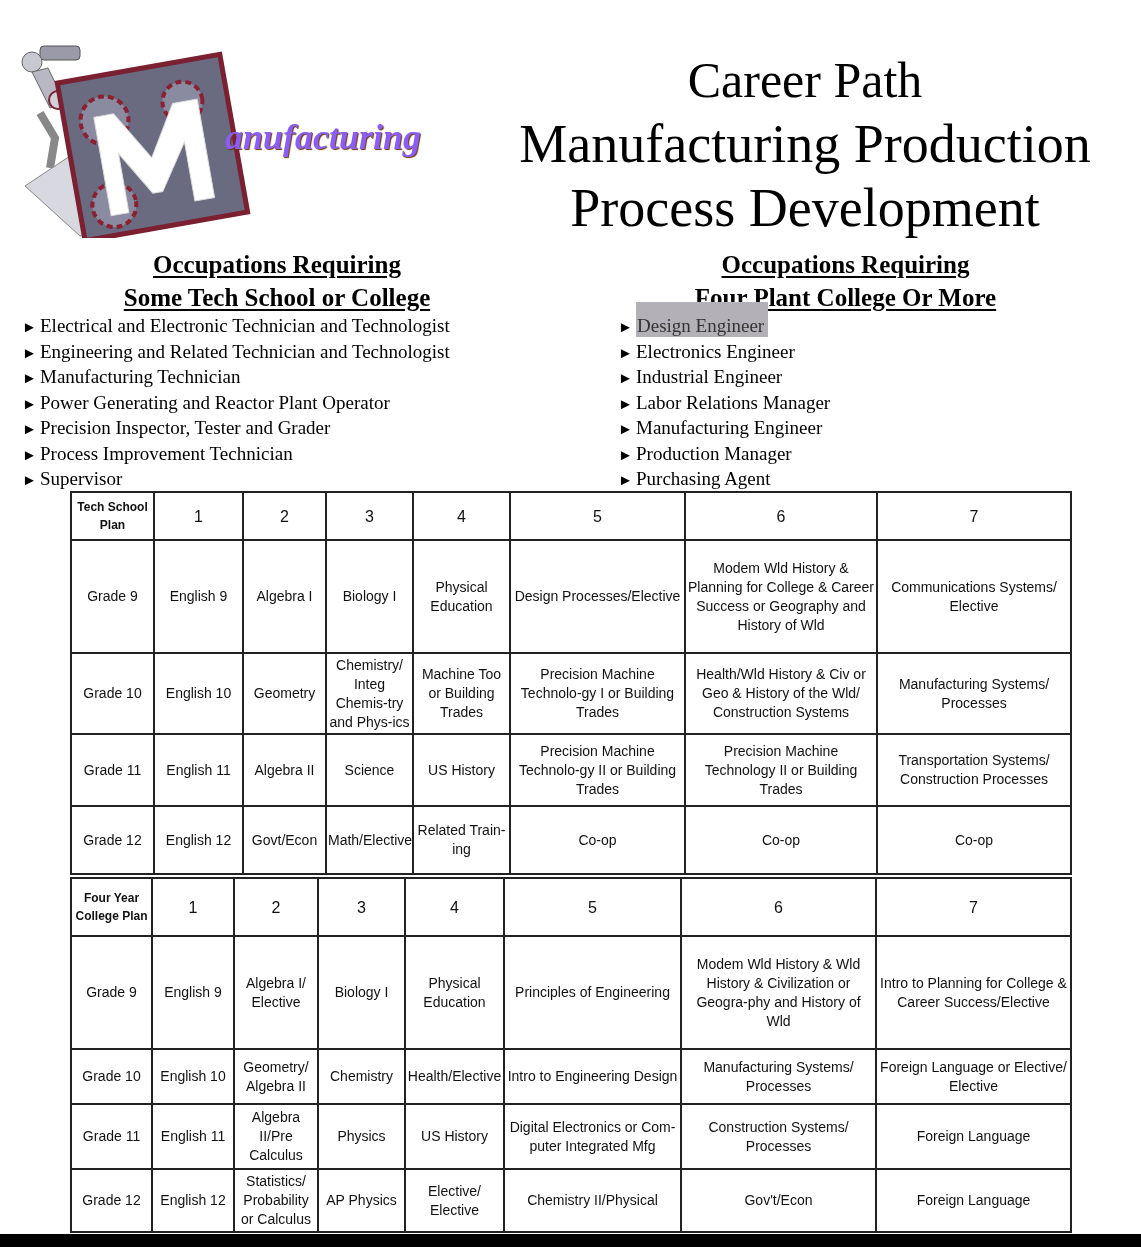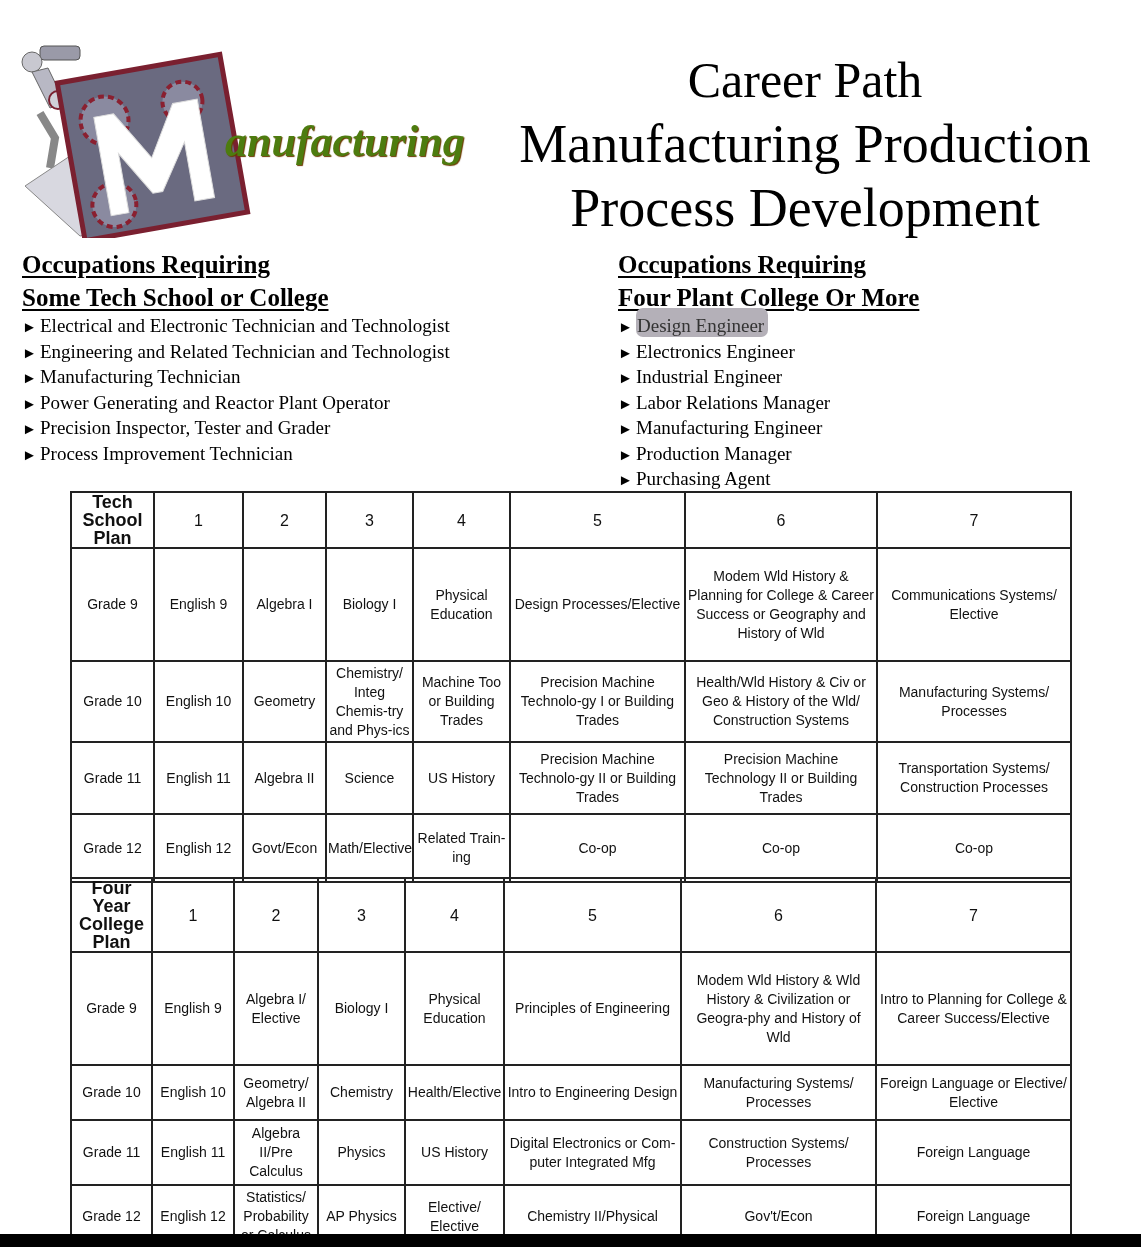--- a/index.html
+++ b/index.html
@@ -1,40 +1,40 @@
 <!DOCTYPE html>
 <html><head>
 <meta charset="utf-8">
 <style>
   html, body { margin: 0; padding: 0; background: #ffffff; }
   body { width: 1141px; height: 1247px; position: relative; overflow: hidden; font-family: "Liberation Serif", serif; color: #000; }
 
   .logo { position: absolute; left: 10px; top: 38px; width: 475px; height: 200px; }
-  .logo-word { position: absolute; left: 215px; top: 78px; font-family: "Liberation Serif", serif; font-style: italic; font-weight: bold; font-size: 44px; color: #4d7c0f; letter-spacing: 0px; text-shadow: 1px 1px 1px #6b3a00; }
+  .logo-word { position: absolute; left: 215px; top: 78px; font-family: "Liberation Serif", serif; font-style: italic; font-weight: bold; font-size: 36px; color: #8b5cf6; letter-spacing: 0px; text-shadow: 1px 1px 1px #6b3a00; }
 
   .title { position: absolute; left: 490px; top: 48px; width: 630px; text-align: center; font-family: "Liberation Serif", serif; line-height: 64px; }
   .title .t1 { font-size: 50px; display: block; }
   .title .t2 { font-size: 54px; display: block; }
   .title .t3 { font-size: 54px; display: block; }
 
   .occ { position: absolute; top: 248px; }
   .occ-left { left: 22px; width: 520px; }
   .occ-right { left: 618px; width: 460px; }
-  .occ-head { text-align: left; font-weight: bold; font-size: 25px; line-height: 33px; }
+  .occ-head { text-align: center; font-weight: bold; font-size: 25px; line-height: 33px; }
   .occ-head span { text-decoration: underline; text-decoration-thickness: 2px; text-underline-offset: 3px; }
   .occ-list { list-style: none; margin: 0; padding: 0; font-size: 19px; line-height: 23.5px; }
   .occ-left .occ-head { width: 510px; }
   .occ-right .occ-head { width: 455px; }
   .occ-list li { white-space: nowrap; }
   .occ-list .bullet { display: inline-block; width: 18px; font-size: 15px; }
-  .highlight { background: #b4b0b8; padding: 7px 4px 1px 1px; color: #333; border-radius: 7px; }
+  .highlight { background: #b4b0b8; padding: 13px 4px 1px 1px; color: #333; }
 
   table.plan { position: absolute; left: 70px; width: 1000px; border-collapse: collapse; table-layout: fixed; font-family: "Liberation Sans", sans-serif; font-size: 14px; border: 2px solid #000; }
   table.plan td, table.plan th { border: 2px solid #222; text-align: center; vertical-align: middle; padding: 0 1px; line-height: 19px; font-weight: normal; color: #111; overflow: hidden; }
-  table.plan th.corner { font-weight: bold; font-size: 18px; line-height: 18px; }
+  table.plan th.corner { font-weight: bold; font-size: 12px; line-height: 18px; }
   table.plan th.num { font-size: 16px; }
   #tech { top: 491px; }
   #college { top: 877px; }
 
   .bottom-bar { position: absolute; left: 0; top: 1234px; width: 1141px; height: 13px; background: #000; }
 </style>
 </head>
 <body>
 
 <div class="logo">
@@ -70,20 +70,21 @@
     <span>Occupations Requiring</span><br>
     <span>Some Tech School or College</span>
   </div>
   <ul class="occ-list">
     <li><span class="bullet">►</span><span>Electrical and Electronic Technician and Technologist</span></li>
     <li><span class="bullet">►</span><span>Engineering and Related Technician and Technologist</span></li>
     <li><span class="bullet">►</span><span>Manufacturing Technician</span></li>
     <li><span class="bullet">►</span><span>Power Generating and Reactor Plant Operator</span></li>
     <li><span class="bullet">►</span><span>Precision Inspector, Tester and Grader</span></li>
     <li><span class="bullet">►</span><span>Process Improvement Technician</span></li>
+    <li><span class="bullet">►</span><span>Supervisor</span></li>
   </ul>
 </div>
 
 <div class="occ occ-right">
   <div class="occ-head">
     <span>Occupations Requiring</span><br>
     <span>Four Plant College Or More</span>
   </div>
   <ul class="occ-list">
     <li><span class="bullet">►</span><span class="highlight">Design Engineer</span></li>
@@ -166,21 +167,21 @@
     <col style="width:81px">
       <col style="width:82px">
       <col style="width:84px">
       <col style="width:87px">
       <col style="width:99px">
       <col style="width:177px">
       <col style="width:195px">
       <col style="width:195px">
   </colgroup>
   <tbody>
-      <tr style="height:46px">
+      <tr style="height:58px">
     <th class="corner">Four Year College Plan</th>
     <th class="num">1</th>
     <th class="num">2</th>
     <th class="num">3</th>
     <th class="num">4</th>
     <th class="num">5</th>
     <th class="num">6</th>
     <th class="num">7</th>
   </tr>
   <tr style="height:113px">

